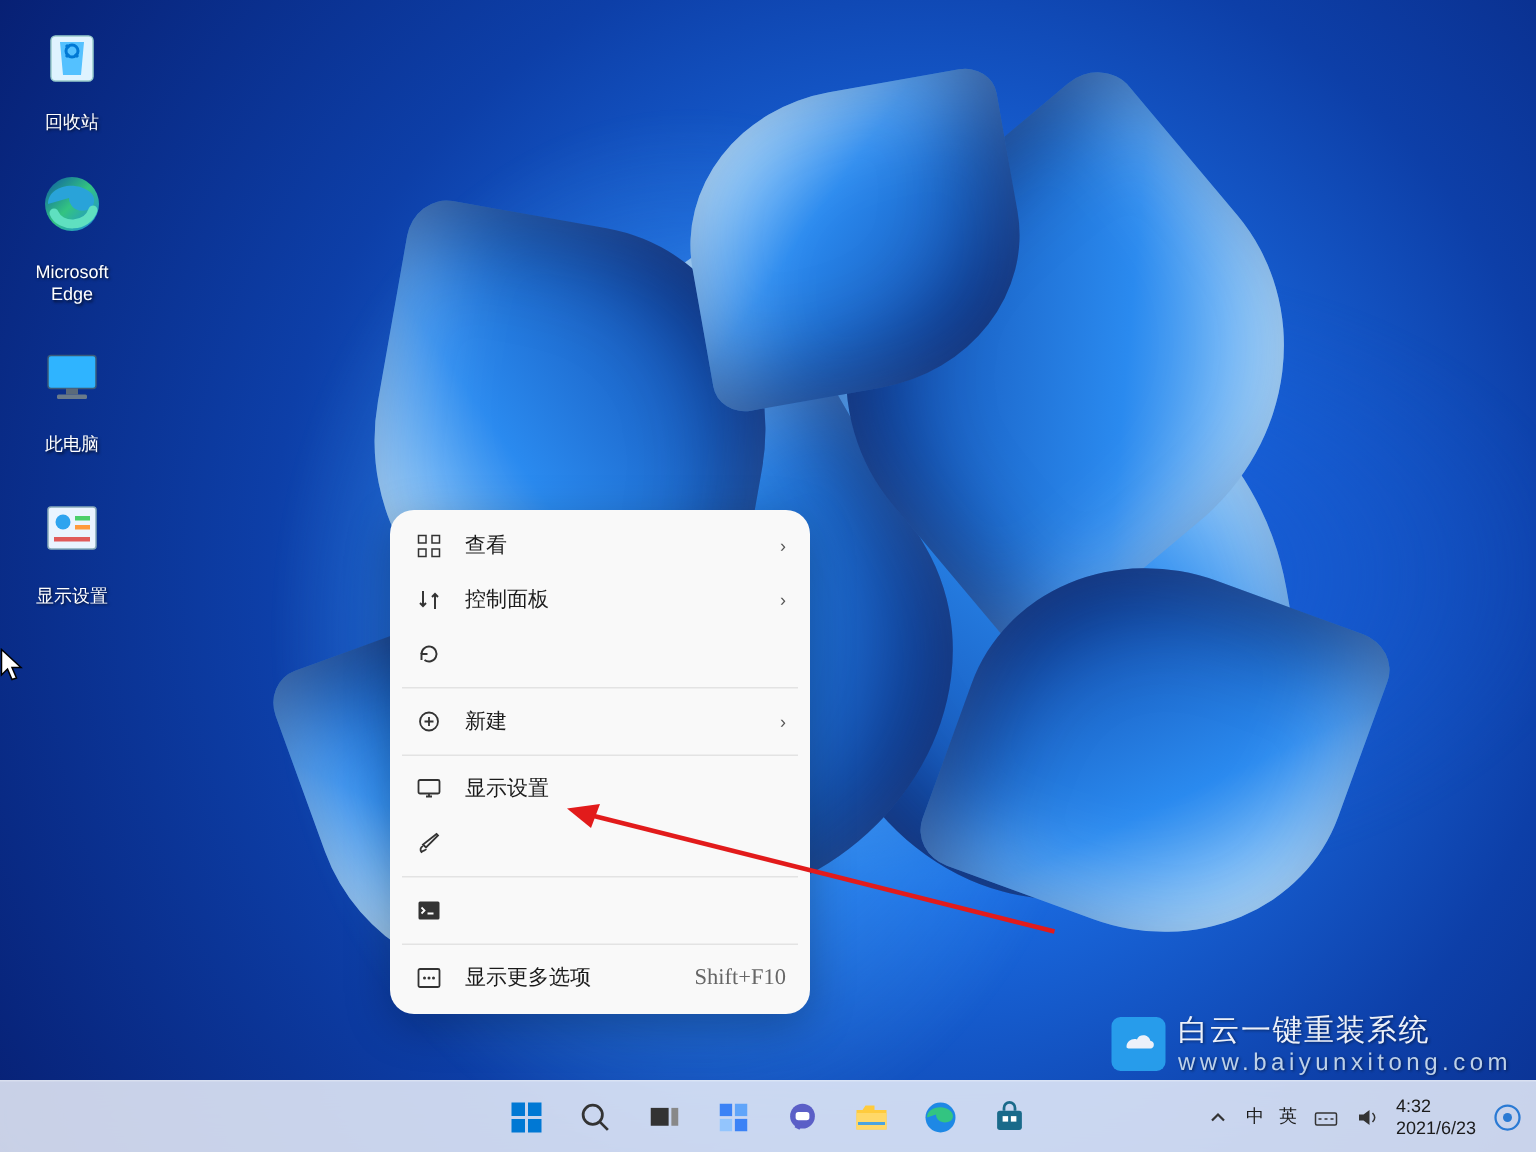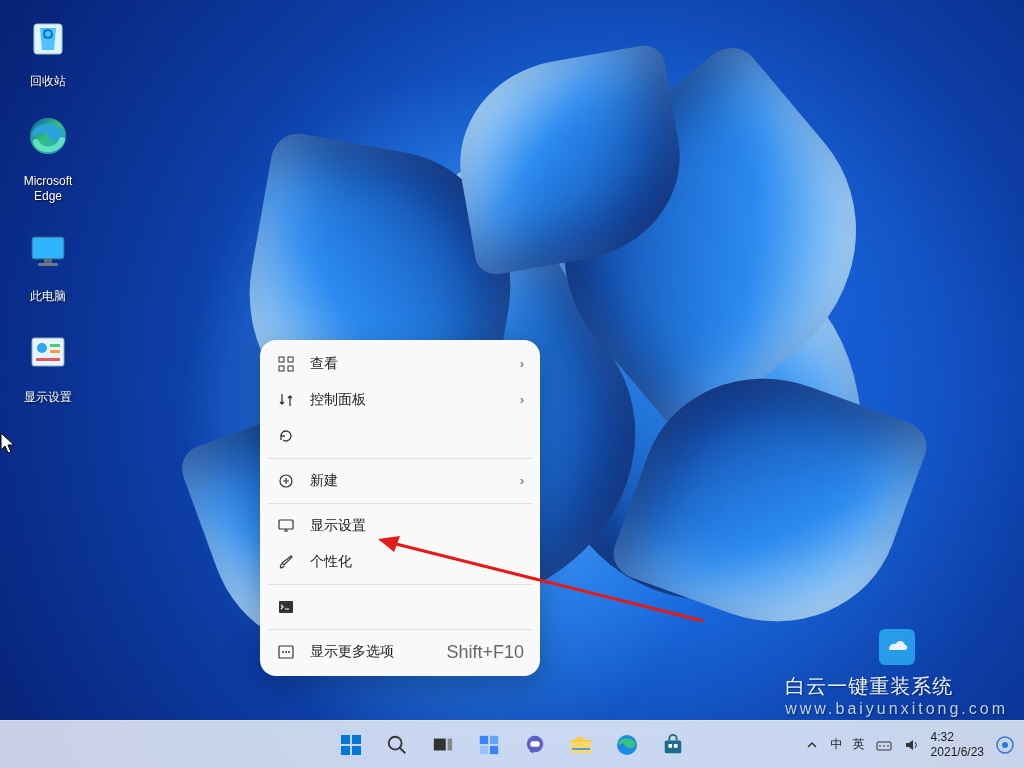--- a/index.html
+++ b/index.html
@@ -59,21 +59,21 @@
   font-size: 14px; color: #1b1b1b;
 }
 .cm-item {
   display: flex; align-items: center;
   height: 36px; padding: 0 10px;
   border-radius: 4px; cursor: pointer;
 }
 .cm-icon { width: 20px; height: 20px; margin-right: 14px; display:flex; align-items:center; justify-content:center; flex-shrink:0; }
 .cm-label { flex: 1; }
 .cm-arrow { color: #555; font-size: 12px; }
-.cm-shortcut { color: #666; font-size: 18px; }
+.cm-shortcut { color: #666; font-size: 15px; font-family: Liberation Serif, serif; }
 .cm-sep { height: 1px; background: #e3e3e3; margin: 4px 2px; }
 
 
 #annotation-arrow {
   position: absolute; left: 378px; top: 536px;
   width: 330px; height: 90px; pointer-events: none;
 }
 
 
 #taskbar {
@@ -99,21 +99,20 @@
   font-size: 12px; color: #1b1b1b;
 }
 .tray-icon { width:18px; height:18px; display:flex; align-items:center; justify-content:center; cursor:pointer; }
 #clock { line-height: 1.2; cursor:pointer; }
 
 
 #watermark {
   position: absolute; right: 16px; bottom: 50px;
   display: flex; align-items: center; gap: 8px;
   opacity: 0.92;
-  flex-direction: column;
 }
 #watermark .wm-logo {
   width: 36px; height: 36px; background:#29a3ef; border-radius:6px;
   display:flex; align-items:center; justify-content:center;
 }
 #watermark .wm-text { color:#fff; text-shadow:1px 1px 2px rgba(0,0,0,0.5); }
 #watermark .wm-main { font-size:20px; font-weight:500; letter-spacing:1px; }
 #watermark .wm-sub { font-size:16px; letter-spacing:3px; color:#cde; }
 
 
@@ -250,21 +249,20 @@
       </span>
       <span class="cm-label">显示设置</span>
     </div>
     <div class="cm-item">
       <span class="cm-icon">
         <svg width="16" height="16" viewBox="0 0 16 16">
             <path d="M13 2 l1 1 l-8 8 l-2 -2 Z" fill="none" stroke="#333" stroke-width="1.2"></path>
             <path d="M4 10 c-2 1 -2 3 -1 4 c1 -1 3 -1 3 -2" fill="none" stroke="#333" stroke-width="1.2"></path>
           </svg>
       </span>
-      <span class="cm-label">个性化</span>
     </div>
 
     <div class="cm-sep"></div>
 
     <div class="cm-item">
       <span class="cm-icon">
         <svg width="16" height="16" viewBox="0 0 16 16">
             <rect x="1" y="2" width="14" height="12" rx="1" fill="#333"></rect>
             <path d="M3 6 l2 2 l-2 2 M7 10 h4" stroke="#fff" stroke-width="1.2" fill="none"></path>
           </svg>

